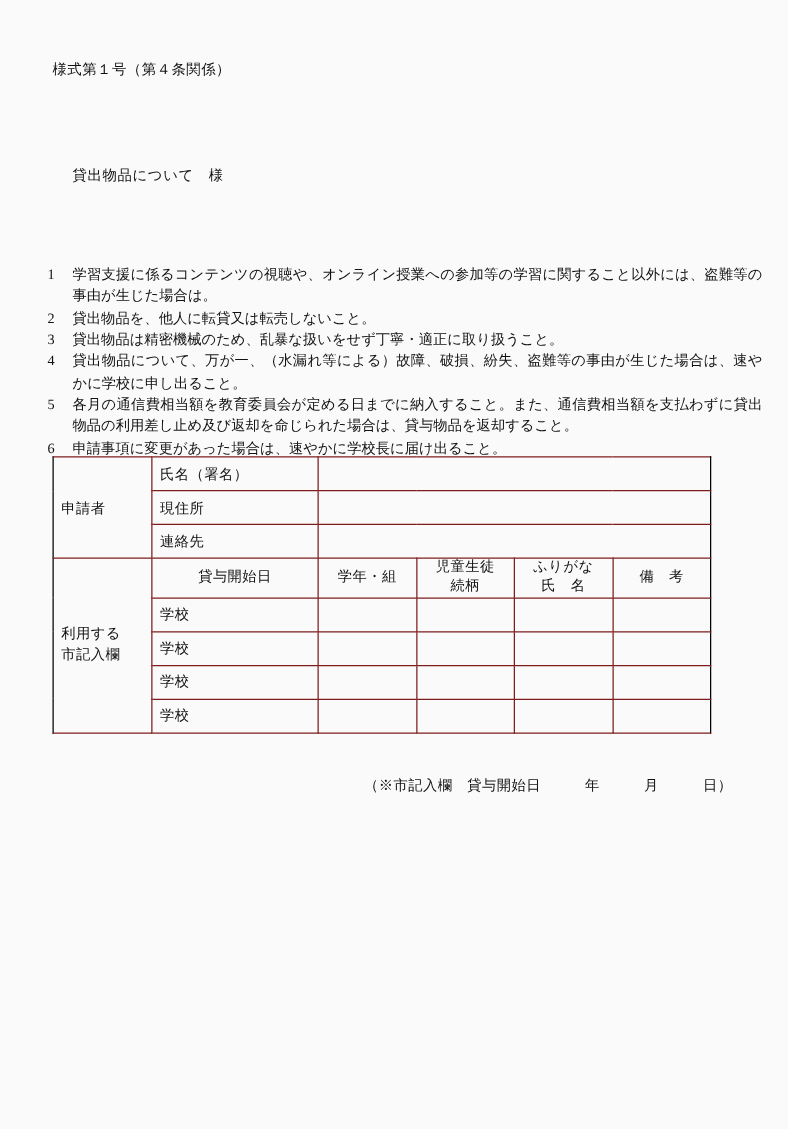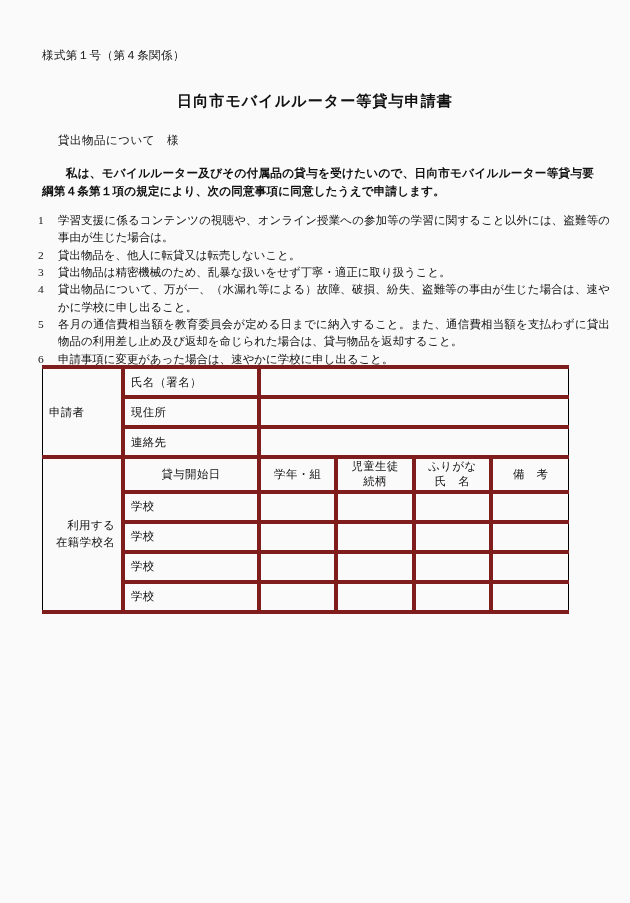--- a/index.html
+++ b/index.html
@@ -99,41 +99,41 @@
   .form-table {
     position: absolute;
     left: 42px;
     top: 365px;
     width: 527px;
     border-collapse: collapse;
     table-layout: fixed;
     font-size: 11.4px;
   }
   .form-table td {
-    border: 4px solid #7f1d1d;
+    border: 1px solid #7f1d1d;
     padding: 0 6px;
     vertical-align: middle;
     height: 26px;
     letter-spacing: 0.4px;
   }
   .form-table td.outer-left { border-left: 1.6px solid #000; }
   .form-table td.outer-right { border-right: 1.6px solid #000; }
 
   .cell-applicant-label {
     width: 66px;
   }
   .cell-field-label {
     width: 120px;
     text-align: left;
     padding-left: 8px;
   }
   .cell-blank { background: transparent; }
 
   .cell-student-label {
-    text-align: right;
+    text-align: left;
     width: 66px;
     line-height: 1.5;
   }
   .col-school   { width: 120px; }
   .col-grade    { width: 74px; margin-left: 22px;  }
   .col-relation { width: 76px;  }
   .col-name     { width: 137px; }
   .col-remarks  { width: 54px; margin-left: 20px;  }
 
   .th-cell {
@@ -161,25 +161,23 @@
     white-space: pre;
   }
 </style>
 </head>
 <body>
 
 <div class="page">
 
   <div class="form-no">様式第１号（第４条関係）</div>
 
-  <div class="doc-title">日向市モバイルルーター等貸与申請書</div>
 
   <div class="addressee">貸出物品について　様</div>
 
-  <div class="intro">　私は、モバイルルーター及びその付属品の貸与を受けたいので、日向市モバイルルーター等貸与要綱第４条第１項の規定により、次の同意事項に同意したうえで申請します。</div>
 
   <div class="consent-list">
 
     <div class="consent-item">
       <span class="consent-num">1</span>
       <span class="consent-text">学習支援に係るコンテンツの視聴や、オンライン授業への参加等の学習に関すること以外には、盗難等の事由が生じた場合は。</span>
     </div>
 
     <div class="consent-item">
       <span class="consent-num">2</span>
@@ -196,21 +194,21 @@
       <span class="consent-text">貸出物品について、万が一、（水漏れ等による）故障、破損、紛失、盗難等の事由が生じた場合は、速やかに学校に申し出ること。</span>
     </div>
 
     <div class="consent-item">
       <span class="consent-num">5</span>
       <span class="consent-text">各月の通信費相当額を教育委員会が定める日までに納入すること。また、通信費相当額を支払わずに貸出物品の利用差し止め及び返却を命じられた場合は、貸与物品を返却すること。</span>
     </div>
 
     <div class="consent-item">
       <span class="consent-num">6</span>
-      <span class="consent-text">申請事項に変更があった場合は、速やかに学校に申し出ること。</span>
+      <span class="consent-text">申請事項に変更があった場合は、速やかに学校長に届け出ること。</span>
     </div>
 
   </div>
 
   <table class="form-table">
     <tbody>
 
       <tr>
         <td class="cell-applicant-label outer-left" rowspan="3">申請者</td>
         <td class="cell-field-label">氏名（署名）</td>
@@ -223,21 +221,21 @@
       </tr>
 
       <tr>
         <td class="cell-field-label">連絡先</td>
         <td class="cell-blank outer-right" colspan="4"></td>
       </tr>
 
       <tr>
         <td class="cell-student-label outer-left" rowspan="5">
           <span class="two-line">利用する</span>
-          <span class="two-line">在籍学校名</span>
+          <span class="two-line">市記入欄</span>
         </td>
         <td class="th-cell col-school">貸与開始日</td>
         <td class="th-cell col-grade">学年・組</td>
         <td class="th-cell col-relation">
           <span class="two-line">児童生徒</span>
           <span class="two-line">続柄</span>
         </td>
         <td class="th-cell col-name">
           <span class="two-line">ふりがな</span>
           <span class="two-line">氏　名</span>
@@ -273,14 +271,15 @@
         <td class="row-school-cell">学校</td>
         <td class="row-input-cell"></td>
         <td class="row-input-cell"></td>
         <td class="row-input-cell"></td>
         <td class="row-input-cell outer-right"></td>
       </tr>
 
     </tbody>
   </table>
 
+  <div class="footer-note">（※市記入欄　貸与開始日　　　年　　　月　　　日）</div>
 
 </div>
 
 </body></html>

